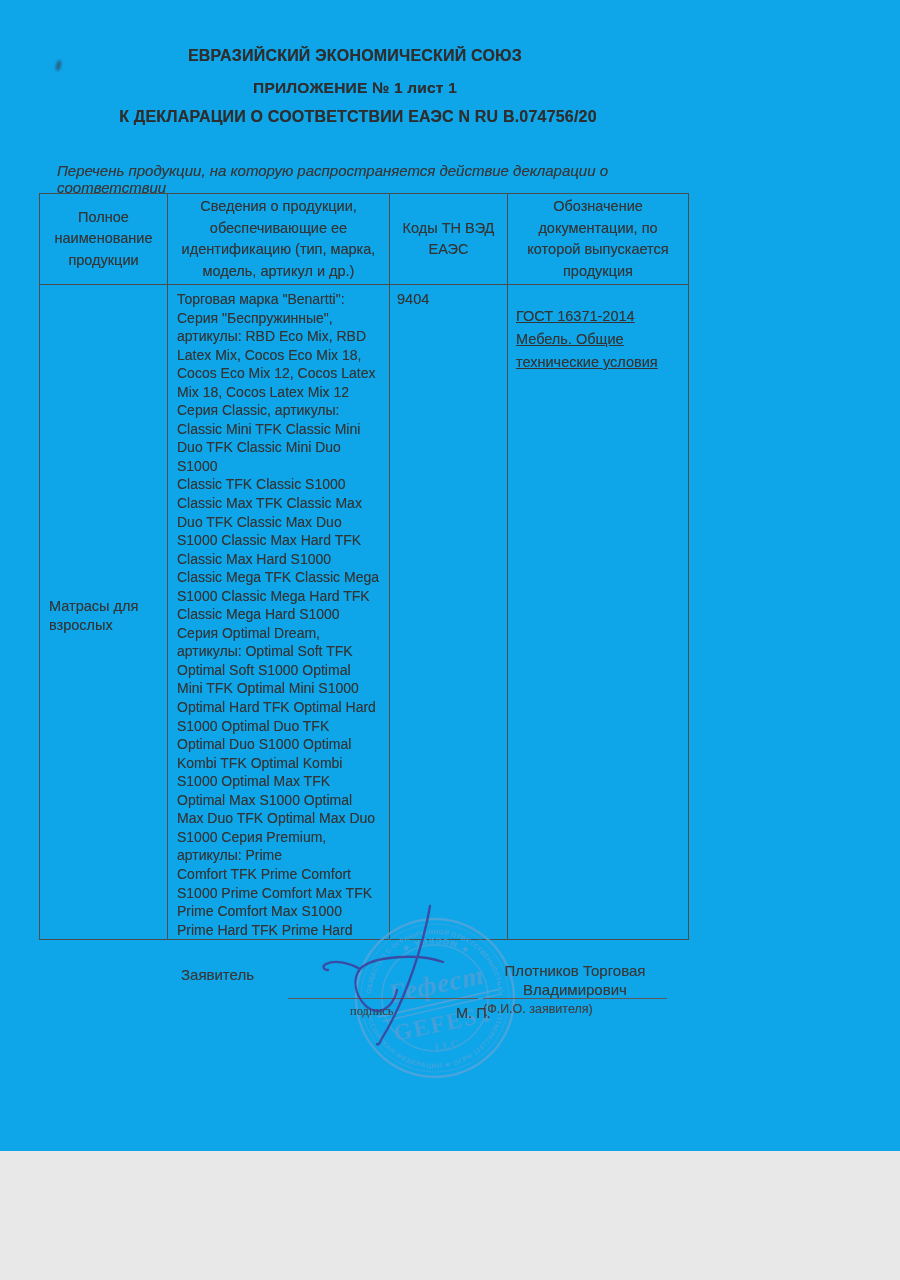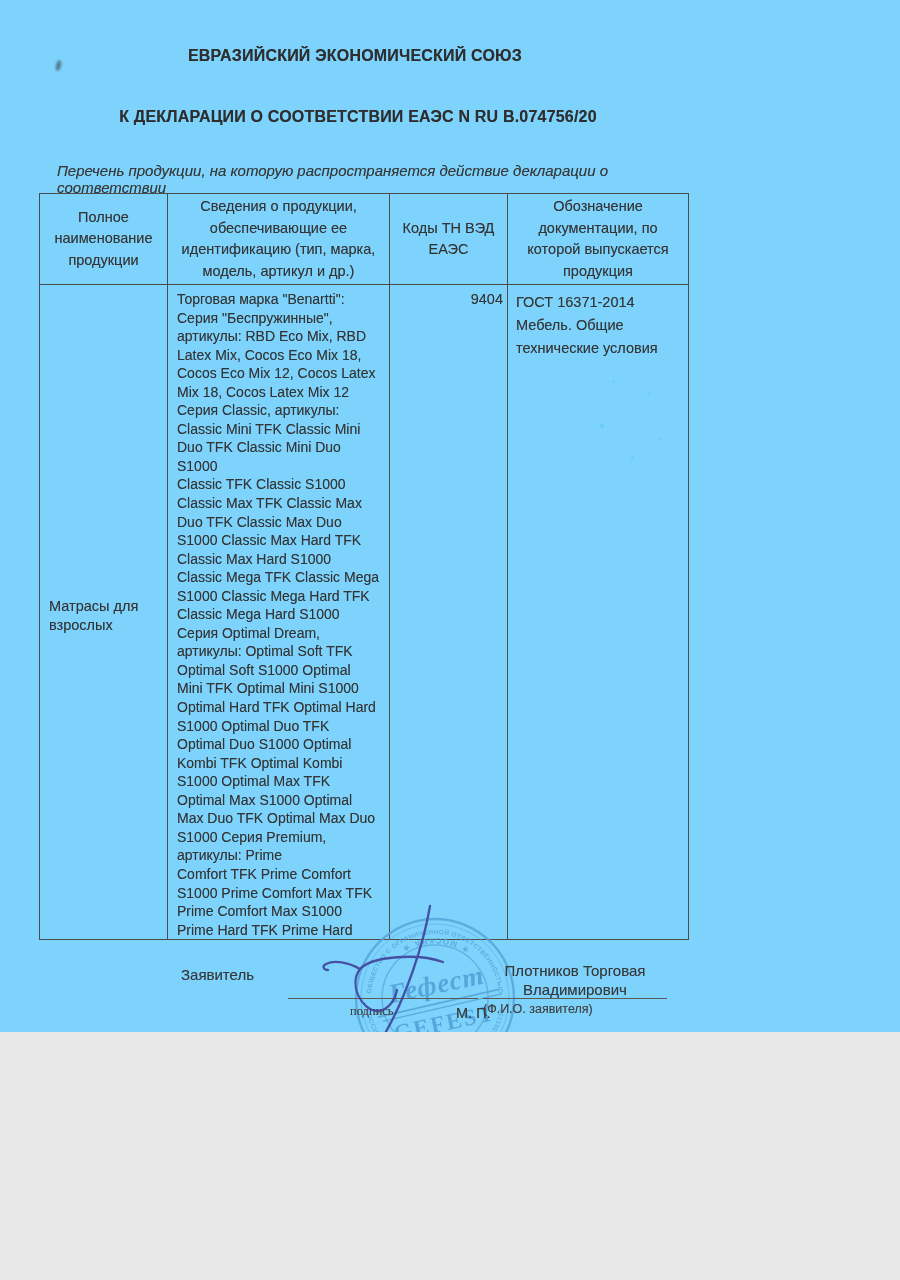--- a/index.html
+++ b/index.html
@@ -1,19 +1,19 @@
 <!DOCTYPE html>
 <html><head>
 <meta charset="utf-8">
 <style>
   * { margin:0; padding:0; box-sizing:border-box; }
   html,body { background:#e8e8e8; }
   .page {
-    position:relative; width:900px; height:1032px;
-    background:#7dd3fc; overflow:hidden;
+    position:relative; width:900px; height:1151px;
+    background:#0ea5e9; overflow:hidden;
     font-family:"Liberation Sans", sans-serif;
     color:#333;
   }
   .title { position:absolute; left:0; width:710px; text-align:center;
            font-weight:bold; font-size:16px; color:#2e2e2e;
            text-shadow:0 0 0.5px rgba(40,40,40,.55); letter-spacing:.2px; }
   .t1 { top:47px; }
   .t2 { top:79px; font-size:15.5px; }
   .t3 { top:108px;padding-left:6px; }
   .intro { position:absolute; left:57px; top:162px; width:660px;
@@ -23,22 +23,22 @@
                border-collapse:collapse; table-layout:fixed;
                font-size:14.5px; color:#343434;border-radius:26px; }
   table.decl td { border:1.5px solid #4c4c4c; vertical-align:top;
                   text-shadow:0 0 0.4px rgba(40,40,40,.4); }
   tr.hrow { height:90px; }
   tr.hrow td { vertical-align:middle; text-align:center;
                line-height:21.5px; padding:2px 4px; }
   td.c1b { padding:312px 6px 0 9px; line-height:19px; }
   td.c2b { padding:5px 2px 0 9px; font-size:14px; line-height:18.55px;
            white-space:pre; overflow:hidden; }
-  td.c3b { padding:6px 4px 0 7px;text-align:right; }
-  td.c4b { padding:6px 4px 0 8px; line-height:23px; white-space:pre-line; }
+  td.c3b { padding:6px 4px 0 7px; }
+  td.c4b { padding:20px 4px 0 8px; line-height:23px; white-space:pre-line;text-decoration:underline; }
 
   .footer-text { position:absolute; font-size:15px; color:#383838;
                  text-shadow:0 0 0.4px rgba(40,40,40,.4); z-index:5; }
   .sig-line { position:absolute; height:0; border-bottom:1.5px solid #5a5a5a; z-index:5; }
   .small-cap { font-size:12.5px; color:#424242; }
   .name-block { left:483px; top:961px; width:184px; text-align:center;
                 line-height:19px; white-space:pre-line; }
   .fio-cap { left:483px; top:1002px; width:184px; }
 
   .stamp-svg { position:absolute; left:350px; top:913px; z-index:3; }
@@ -52,20 +52,21 @@
   .sp3 { left:631px; top:456px; width:3px; height:4px; background:rgba(0,190,215,.16); }
   .sp4 { left:659px; top:438px; width:3px; height:3px; background:rgba(0,190,215,.15); }
   .sp5 { left:612px; top:380px; width:3px; height:3px; background:rgba(0,190,215,.14); }
 </style>
 </head>
 <body>
 
 <div class="page">
 
   <div class="title t1">ЕВРАЗИЙСКИЙ ЭКОНОМИЧЕСКИЙ СОЮЗ</div>
+  <div class="title t2">ПРИЛОЖЕНИЕ № 1 лист 1</div>
   <div class="title t3">К ДЕКЛАРАЦИИ О СООТВЕТСТВИИ ЕАЭС N RU В.074756/20</div>
 
   <div class="intro">Перечень продукции, на которую распространяется действие декларации о соответствии</div>
 
   <table class="decl">
     <colgroup>
       <col style="width:128px">
         <col style="width:222px">
         <col style="width:118px">
         <col style="width:181px">

